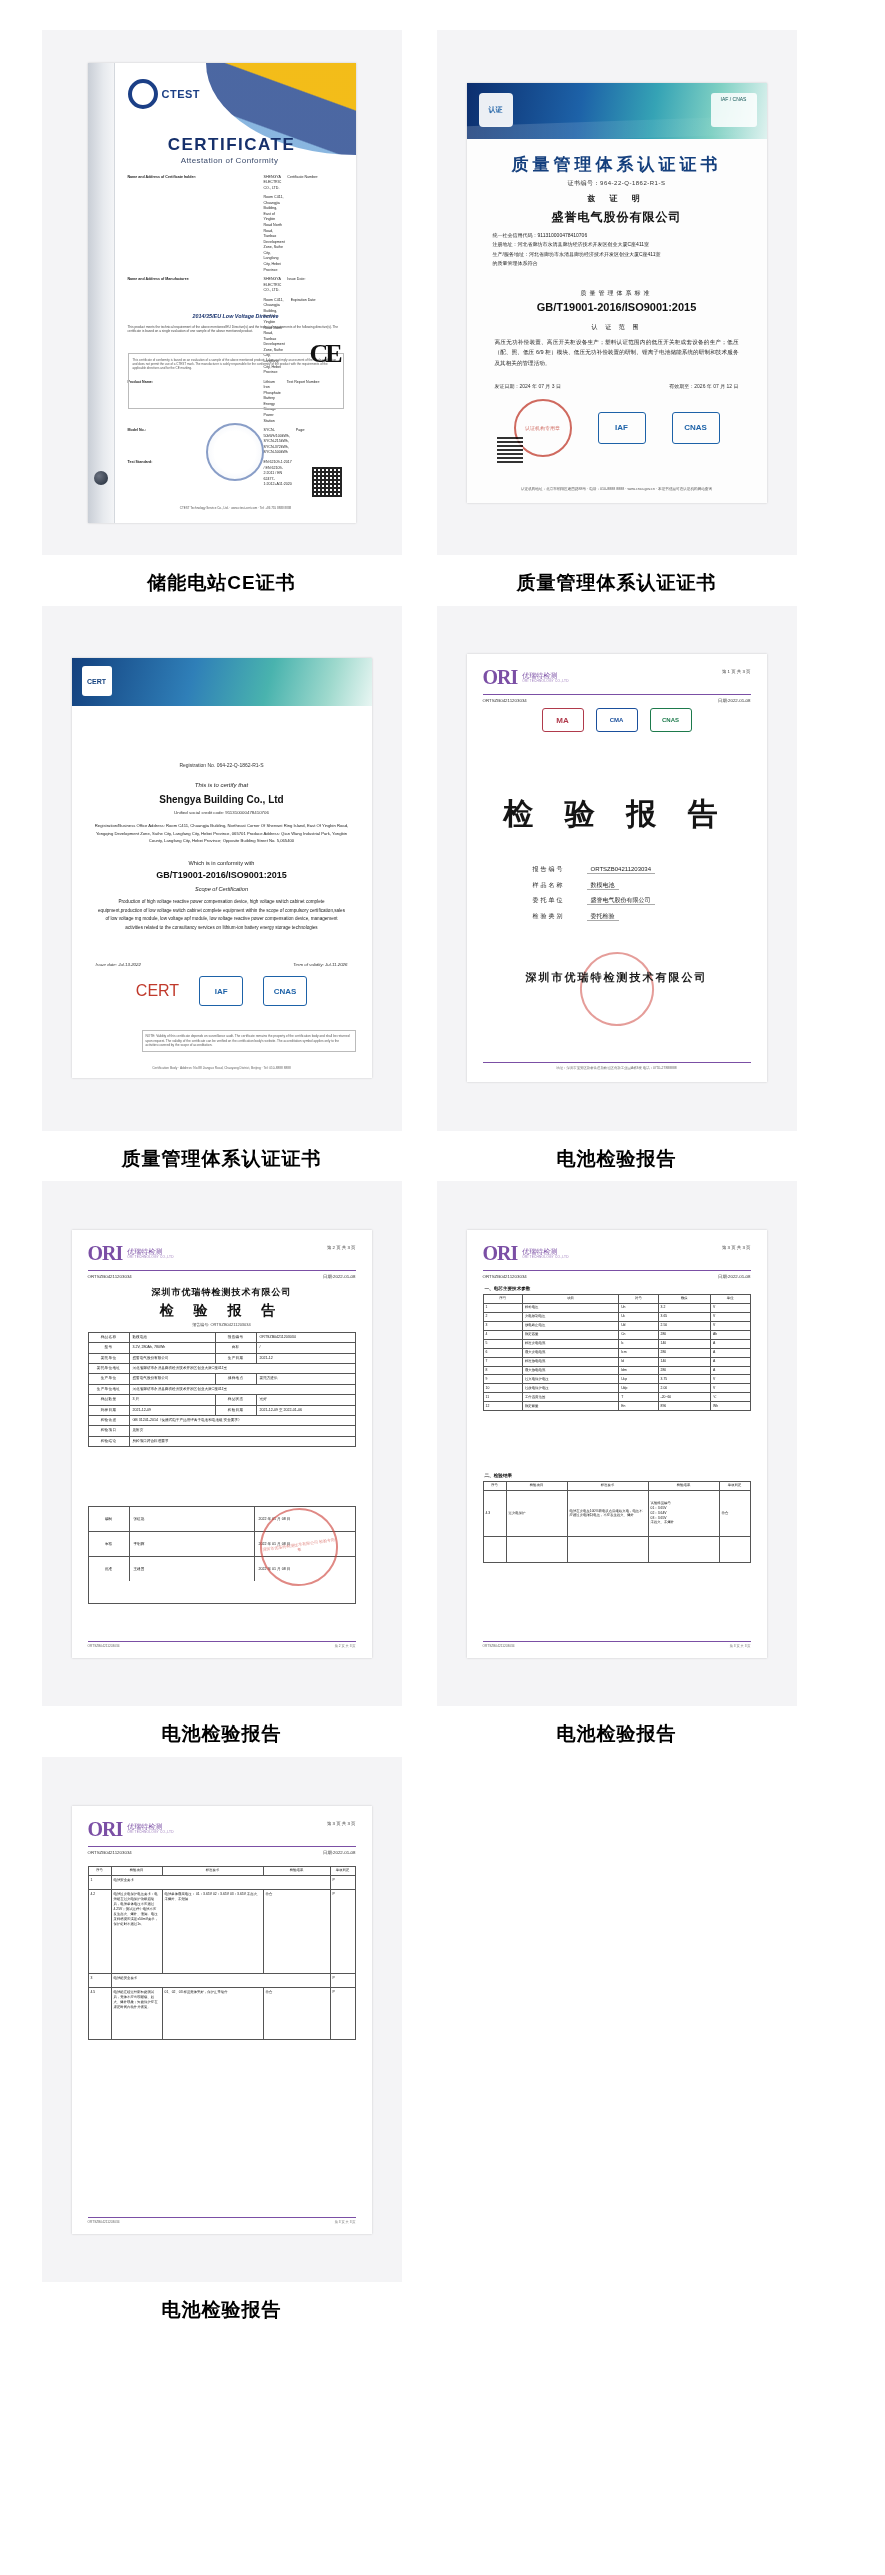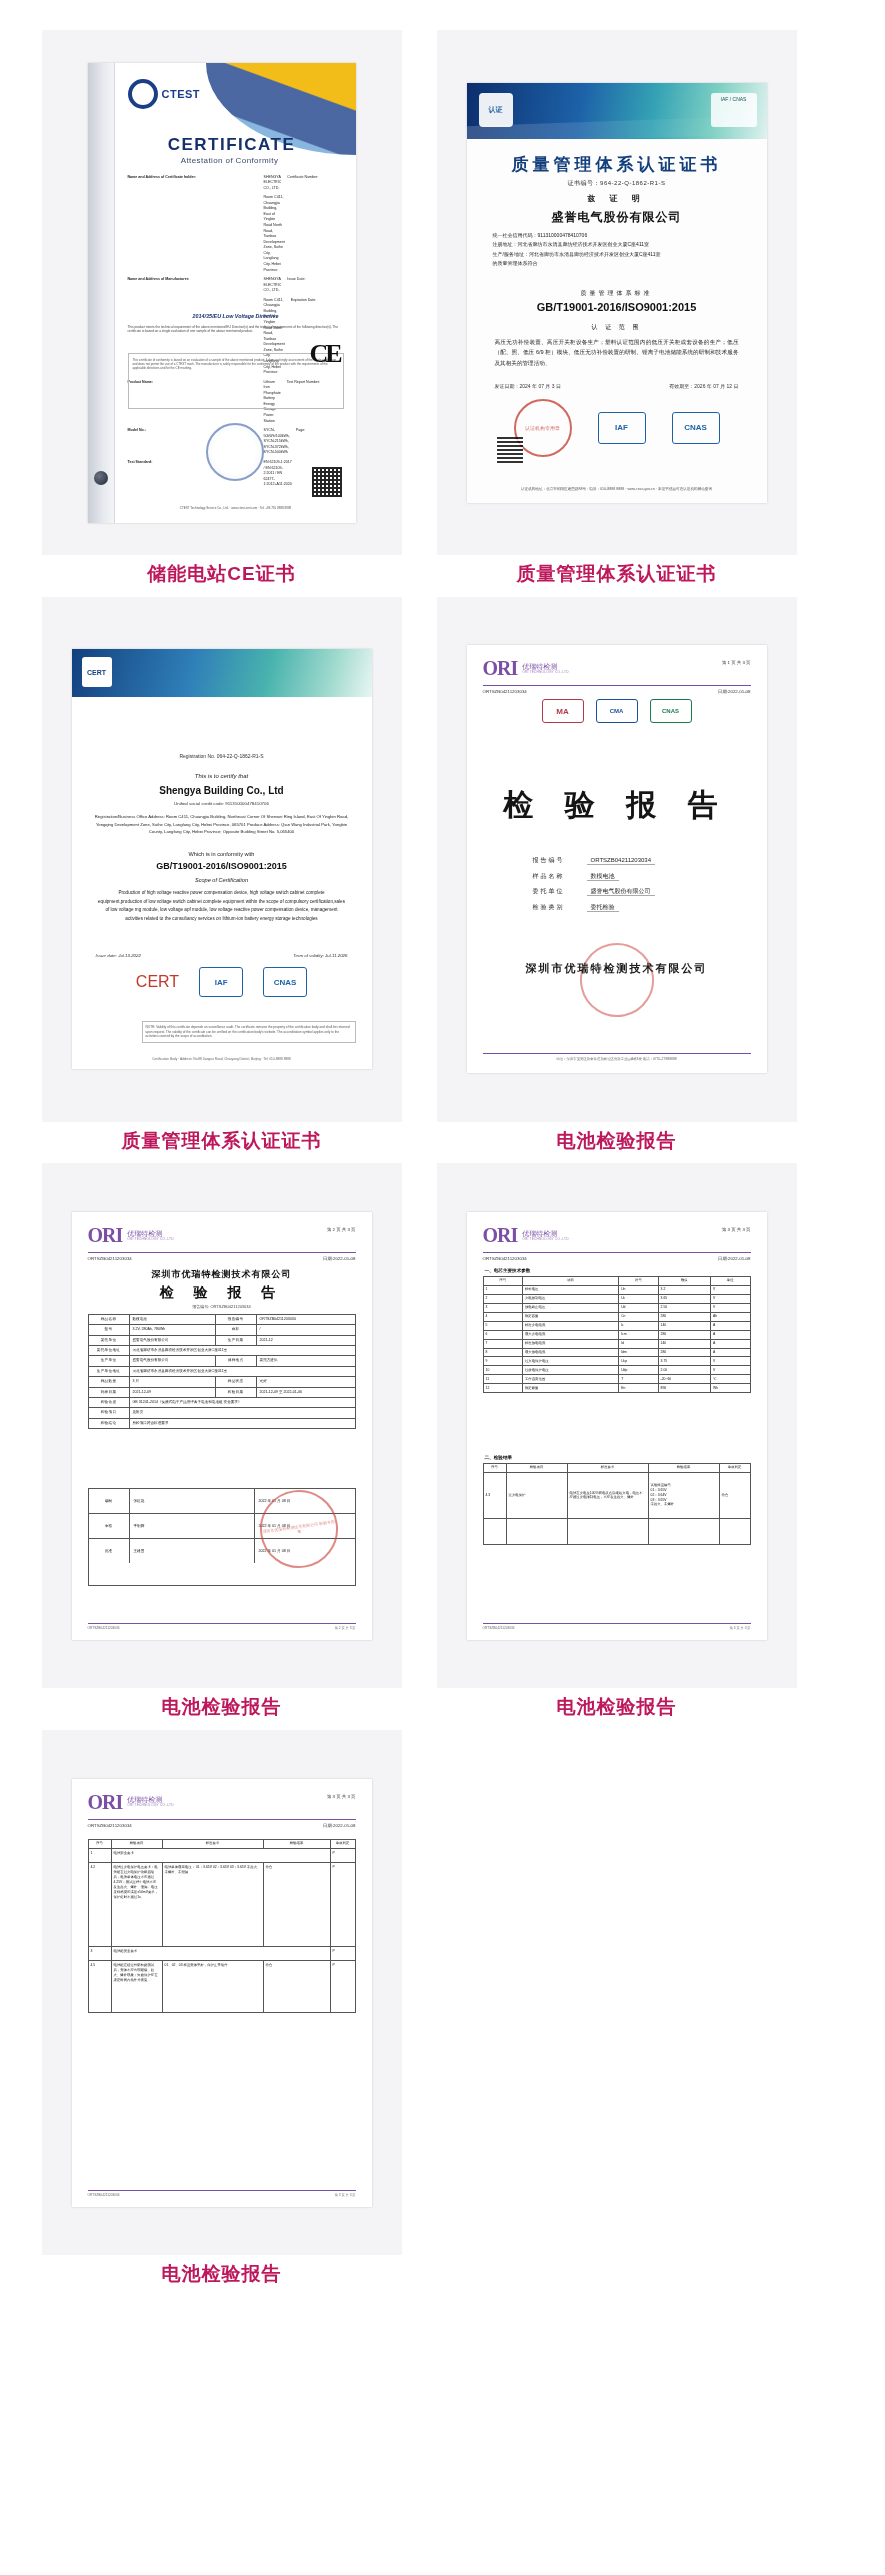--- a/index.html
+++ b/index.html
@@ -51,25 +51,25 @@
   }
 
   .doc {
     background: #ffffff;
     position: relative;
     overflow: hidden;
     box-shadow: 0 0 2px rgba(0,0,0,0.18);
   }
 
   .caption {
-    margin-top: 7px;
+    margin-top: 16px;
     font-size: 19px;
     font-weight: bold;
     letter-spacing: 1px;
-    color: #be185d;
+    color: #000000;
     text-align: center;
     line-height: 1.3;
   }
 
   
   .doc1 {
     width: 268px;
     height: 460px;
     background: linear-gradient(90deg,#eceff3 0 14px,#ffffff 14px 100%);
   }

